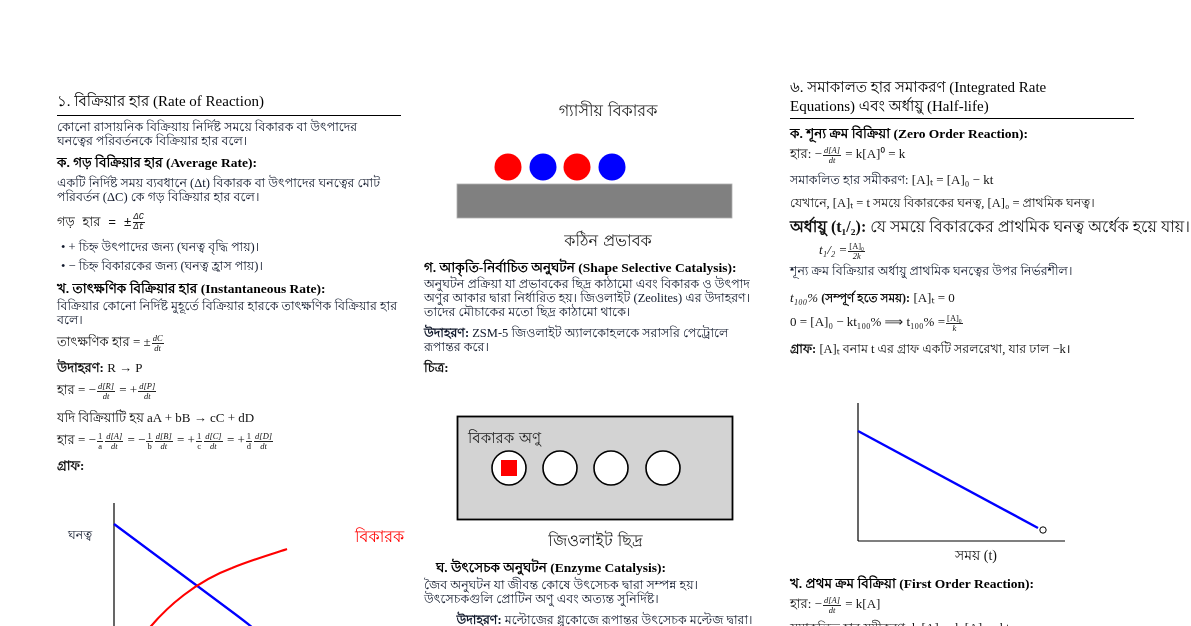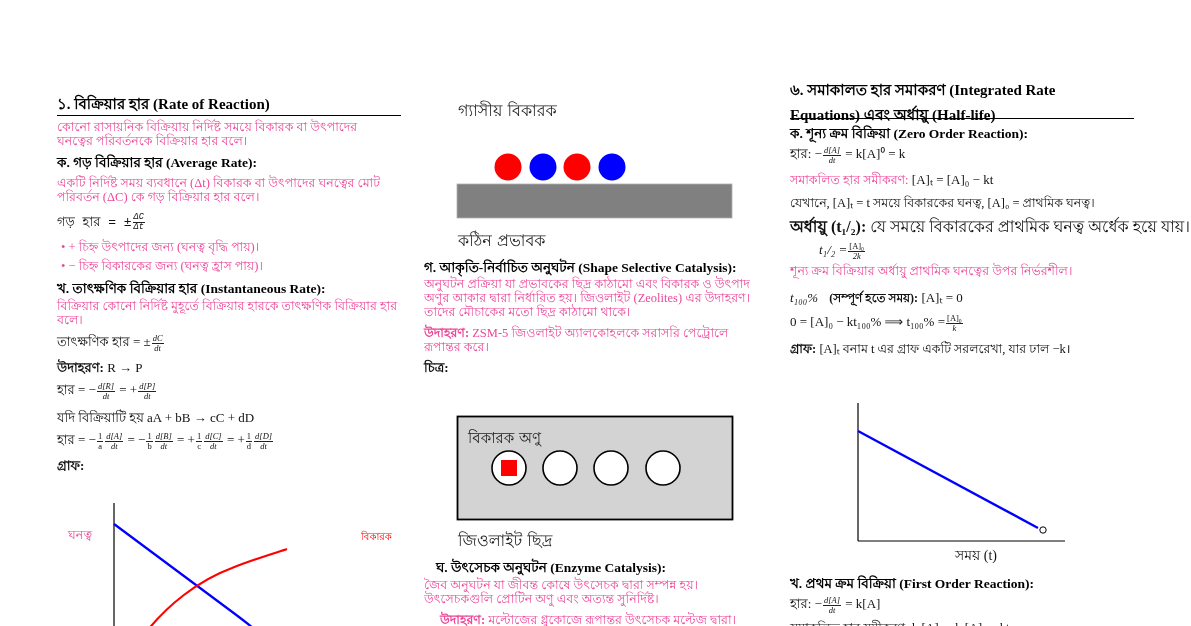--- a/index.html
+++ b/index.html
@@ -7,48 +7,48 @@
       width: 1191px; height: 626px; overflow: hidden; position: relative;
       font-family: "DejaVu Serif", "Liberation Serif", serif;
       color: #111;
     }
     .col { position: absolute; top: 0; }
     .col-1 { left: 57px; width: 345px; }
     .col-2 { left: 424px; width: 345px; }
     .col-3 { left: 790px; width: 345px; }
     .abs { position: absolute; }
     .h1 {
-      font-family: "Liberation Serif", serif; font-weight: bold; font-size: 15px;
-      line-height: 25px; color: #000;
+      font-family: "Liberation Serif", serif; font-weight: normal; font-size: 15px;
+      line-height: 19px; color: #000;
     }
     .rule { height: 0; border-top: 1.5px solid #000; }
     .h2 {
       font-family: "Liberation Serif", serif; font-weight: bold; font-size: 13.5px;
       line-height: 16px; color: #000; white-space: nowrap;
     }
     .p {
       font-family: "Liberation Serif", serif; font-size: 12.5px; line-height: 14px;
-      color: #ec4899;
+      color: #0f172a;
     }
     .eq {
       font-family: "Liberation Serif", serif; font-size: 13px; line-height: 16px;
       color: #111; white-space: nowrap;
     }
     .b { font-weight: bold; }
     .frac {
       display: inline-block; vertical-align: middle; text-align: center;
       font-size: 8.5px; line-height: 9px; margin: 0 1px;
     }
     .frac .num { display: block; border-bottom: 0.8px solid #222; padding: 0 1px; font-style: italic; }
     .frac .den { display: block; padding: 0 1px; font-style: italic; }
     .frac .up { font-style: normal; }
     .bullet { white-space: nowrap; }
     .diag-label {
       font-family: "DejaVu Sans", "Liberation Sans", sans-serif;
-      font-size: 15px; color: #222; position: absolute;
+      font-size: 15px; color: #222; text-align: center; position: absolute;
     }
     svg { position: absolute; overflow: visible; }
     i.m { font-style: italic; }
   </style>
 </head>
 <body>
 
 <div class="col col-1">
   <div class="abs h1" style="top:92px; left:0; width:345px;">১. বিক্রিয়ার হার (Rate of Reaction)</div>
   <div class="abs rule" style="top:115px; left:0; width:344px;"></div>
@@ -87,21 +87,21 @@
   <div class="abs eq" style="top:432px; left:0;">
     <span>হার = −</span><span class="frac"><span class="num up">1</span><span class="den up">a</span></span><span class="frac"><span class="num">d[A]</span><span class="den">dt</span></span>
     <span>= −</span><span class="frac"><span class="num up">1</span><span class="den up">b</span></span><span class="frac"><span class="num">d[B]</span><span class="den">dt</span></span>
     <span>= +</span><span class="frac"><span class="num up">1</span><span class="den up">c</span></span><span class="frac"><span class="num">d[C]</span><span class="den">dt</span></span>
     <span>= +</span><span class="frac"><span class="num up">1</span><span class="den up">d</span></span><span class="frac"><span class="num">d[D]</span><span class="den">dt</span></span>
   </div>
 
   <div class="abs eq b" style="top:458px; left:0;">গ্রাফ:</div>
 
   <div class="abs p" style="top:528px; left:11px; font-size:12.5px;">ঘনত্ব</div>
-  <div class="abs p" style="top:530px; left:298px; font-size:10px; color:#ff0000;margin-left:6px;">বিকারক</div>
+  <div class="abs p" style="top:530px; left:298px; font-size:16px; color:#ff0000;">বিকারক</div>
   <svg width="300" height="130" style="top:496px; left:0;">
     <line x1="57" y1="7" x2="57" y2="135" stroke="#000" stroke-width="1.2"></line>
     <path d="M 57 28 C 100 60, 140 90, 178 118 C 190 127, 200 135, 205 140" fill="none" stroke="#0000ff" stroke-width="2.2"></path>
     <path d="M 90 135 C 110 110, 140 85, 175 72 C 200 62, 225 55, 230 53" fill="none" stroke="#ff0000" stroke-width="2.2"></path>
   </svg>
 </div>
 
 <div class="col col-2">
 
   <div class="diag-label" style="top:98px; left:34px; width:300px; font-size:16px;">গ্যাসীয় বিকারক</div>
@@ -127,21 +127,21 @@
     <rect x="44" y="44" width="16" height="16" fill="#ff0000"></rect>
     <circle cx="103" cy="52" r="17" fill="#ffffff" stroke="#000" stroke-width="1.6"></circle>
     <circle cx="154" cy="52" r="17" fill="#ffffff" stroke="#000" stroke-width="1.6"></circle>
     <circle cx="206" cy="52" r="17" fill="#ffffff" stroke="#000" stroke-width="1.6"></circle>
   </svg>
   <div class="diag-label" style="top:426px; left:44px; text-align:left; font-size:15px;">বিকারক অণু</div>
   <div class="diag-label" style="top:528px; left:34px; width:275px; font-size:16px;">জিওলাইট ছিদ্র</div>
 
   <div class="abs h2" style="top:560px; left:12px;">ঘ. উৎসেচক অনুঘটন (Enzyme Catalysis):</div>
   <div class="abs p" style="top:578px; left:0; width:320px;">জৈব অনুঘটন যা জীবন্ত কোষে উৎসেচক দ্বারা সম্পন্ন হয়। উৎসেচকগুলি প্রোটিন অণু এবং অত্যন্ত সুনির্দিষ্ট।</div>
-  <div class="abs p" style="top:613px; left:16px; width:345px; white-space:nowrap;">
+  <div class="abs p" style="top:613px; left:8px; width:345px; white-space:nowrap;text-align:center;">
     <span class="b">উদাহরণ:</span> <span>মল্টোজের গ্লুকোজে রূপান্তর উৎসেচক মল্টেজ দ্বারা।</span>
   </div>
 </div>
 
 <div class="col col-3">
   <div class="abs h1" style="top:78px; left:0; width:300px;">৬. সমাকালত হার সমাকরণ (Integrated Rate Equations) এবং অর্ধায়ু (Half-life)</div>
   <div class="abs rule" style="top:118px; left:0; width:344px;"></div>
 
   <div class="abs h2" style="top:126px; left:0;">ক. শূন্য ক্রম বিক্রিয়া (Zero Order Reaction):</div>
   <div class="abs eq" style="top:146px; left:0;">
@@ -152,21 +152,21 @@
   </div>
   <div class="abs eq" style="top:195px; left:0; font-size:12.5px;">যেখানে, [A]ₜ = t সময়ে বিকারকের ঘনত্ব, [A]₀ = প্রাথমিক ঘনত্ব।</div>
   <div class="abs eq" style="top:219px; left:0; font-size:16px;">
     <span class="b">অর্ধায়ু (t₁/₂):</span> <span>যে সময়ে বিকারকের প্রাথমিক ঘনত্ব অর্ধেক হয়ে যায়।</span>
   </div>
   <div class="abs eq" style="top:242px; left:0;margin-left:29px;">
     <i class="m">t₁/₂ =</i><span class="frac"><span class="num up">[A]₀</span><span class="den">2k</span></span>
   </div>
   <div class="abs p" style="top:264px; left:0; width:345px;">শূন্য ক্রম বিক্রিয়ার অর্ধায়ু প্রাথমিক ঘনত্বের উপর নির্ভরশীল।</div>
   <div class="abs eq" style="top:290px; left:0;">
-    <i class="m">t₁₀₀%</i> <span class="b" style="font-size:12px;margin-left:8px;">(সম্পূর্ণ হতে সময়):</span> <span>[A]ₜ = 0</span>
+    <i class="m">t₁₀₀%</i> <span class="b" style="font-size:12px;">(সম্পূর্ণ হতে সময়):</span> <span>[A]ₜ = 0</span>
   </div>
   <div class="abs eq" style="top:314px; left:0;">
     <span>0 = [A]₀ − kt₁₀₀%  ⟹  t₁₀₀% =</span><span class="frac"><span class="num up">[A]₀</span><span class="den">k</span></span>
   </div>
   <div class="abs eq" style="top:341px; left:0; font-size:12.5px;">
     <span class="b">গ্রাফ:</span> <span>[A]ₜ বনাম t এর গ্রাফ একটি সরলরেখা, যার ঢাল −k।</span>
   </div>
 
   <svg width="220" height="145" style="top:403px; left:67px;">
     <line x1="1" y1="0" x2="1" y2="138" stroke="#000" stroke-width="1.2"></line>

